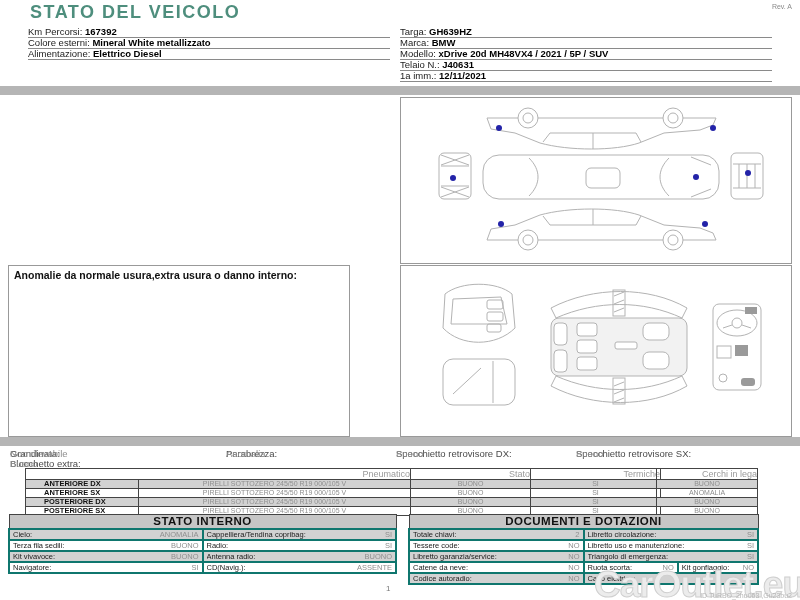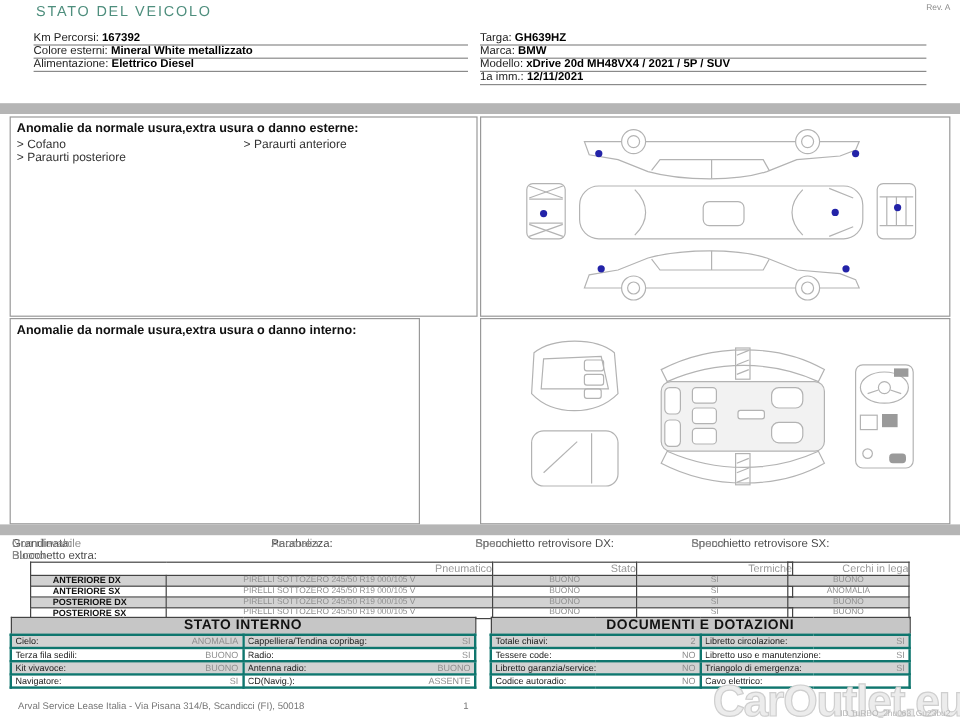--- a/index.html
+++ b/index.html
@@ -1,20 +1,20 @@
 <!DOCTYPE html>
 <html><head>
 <meta charset="utf-8">
 <style>
   * { margin:0; padding:0; box-sizing:border-box; }
   body { background:#fff; font-family:"Liberation Sans", sans-serif; }
   .page { position:relative; width:800px; height:600px; background:#fff; overflow:hidden; }
 
   .rev { position:absolute; top:3px; right:8px; font-size:7px; color:#8a8a8a; }
-  .title { position:absolute; top:2px; left:30px; font-size:12px; font-weight:normal;
+  .title { position:absolute; top:2px; left:30px; font-size:18px; font-weight:bold;
            color:#4e8e7d; letter-spacing:1.5px; }
 
   .info-col { position:absolute; top:27px; }
   .info-left  { left:28px;  width:362px; }
   .info-right { left:400px; width:372px; }
   .info-row { height:11px; line-height:10px; font-size:9.5px; border-bottom:1px solid #8a8a8a;
               white-space:nowrap; overflow:hidden; }
   .info-row .lbl { color:#222; }
   .info-row .val { color:#000; font-weight:bold; }
 
@@ -103,39 +103,31 @@
     </div>
     <div class="info-row">
       <span class="lbl">Marca:</span>
       <span class="val">BMW</span>
     </div>
     <div class="info-row">
       <span class="lbl">Modello:</span>
       <span class="val">xDrive 20d MH48VX4 / 2021 / 5P / SUV</span>
     </div>
     <div class="info-row">
+      <span class="lbl">Telaio N.:</span>
+      <span class="val">J40631</span>
+    </div>
+    <div class="info-row">
       <span class="lbl">1a imm.:</span>
       <span class="val">12/11/2021</span>
     </div>
   </div>
 
   <div class="bar bar-top"></div>
 
-  <div class="box ext-text">
-    <div class="anom-heading">Anomalie da normale usura,extra usura o danno esterne:</div>
-    <div class="anom-cols">
-      <div class="anom-col">
-        <div class="anom-item">Cofano</div>
-        <div class="anom-item">Paraurti posteriore</div>
-      </div>
-      <div class="anom-col">
-        <div class="anom-item">Paraurti anteriore</div>
-      </div>
-    </div>
-  </div>
 
   <div class="box ext-diag">
     <svg width="390" height="165" viewBox="0 0 390 165">
 
       <path class="ln" d="M86,20 L90,31 L114,35 L139,45 C168,53 214,53 238,45 L263,35 L299,32 L312,27 L315,20 Z"></path>
       <path class="ln" d="M142,44 L149,35 L235,35 L240,44"></path>
       <line class="ln" x1="192" y1="35" x2="192" y2="51"></line>
       <circle class="lnf" cx="127" cy="20" r="10"></circle>
         <circle class="ln" cx="127" cy="20" r="5"></circle>
       <circle class="lnf" cx="272" cy="20" r="10"></circle>
@@ -429,32 +421,51 @@
       <td colspan="2">
             <div class="pair">
               <span class="k">Triangolo di emergenza:</span>
               <span class="v">SI</span>
             </div>
           </td>
     </tr>
     <tr>
       <td colspan="2">
             <div class="pair">
+              <span class="k">Catene da neve:</span>
+              <span class="v">NO</span>
+            </div>
+          </td>
+      <td>
+            <div class="pair">
+              <span class="k">Ruota scorta:</span>
+              <span class="v">NO</span>
+            </div>
+          </td>
+      <td>
+            <div class="pair">
+              <span class="k">Kit gonfiaggio:</span>
+              <span class="v">NO</span>
+            </div>
+          </td>
+    </tr>
+    <tr>
+      <td colspan="2">
+            <div class="pair">
               <span class="k">Codice autoradio:</span>
               <span class="v">NO</span>
             </div>
           </td>
       <td colspan="2">
             <div class="pair">
               <span class="k">Cavo elettrico:</span>
               <span class="v"></span>
             </div>
           </td>
     </tr>
   </tbody>
     </table>
 
-  <div class="footer">Arval Service Lease Italia - Via Pisana 314/B, Scandicci (FI), 50018</div>
   <div class="pagenum">1</div>
   <div class="watermark">CarOutlet.eu</div>
   <div class="docid">ID TuRBO_2hu063 ,Gu23bu2</div>
 
 </div>
 
 </body></html>

